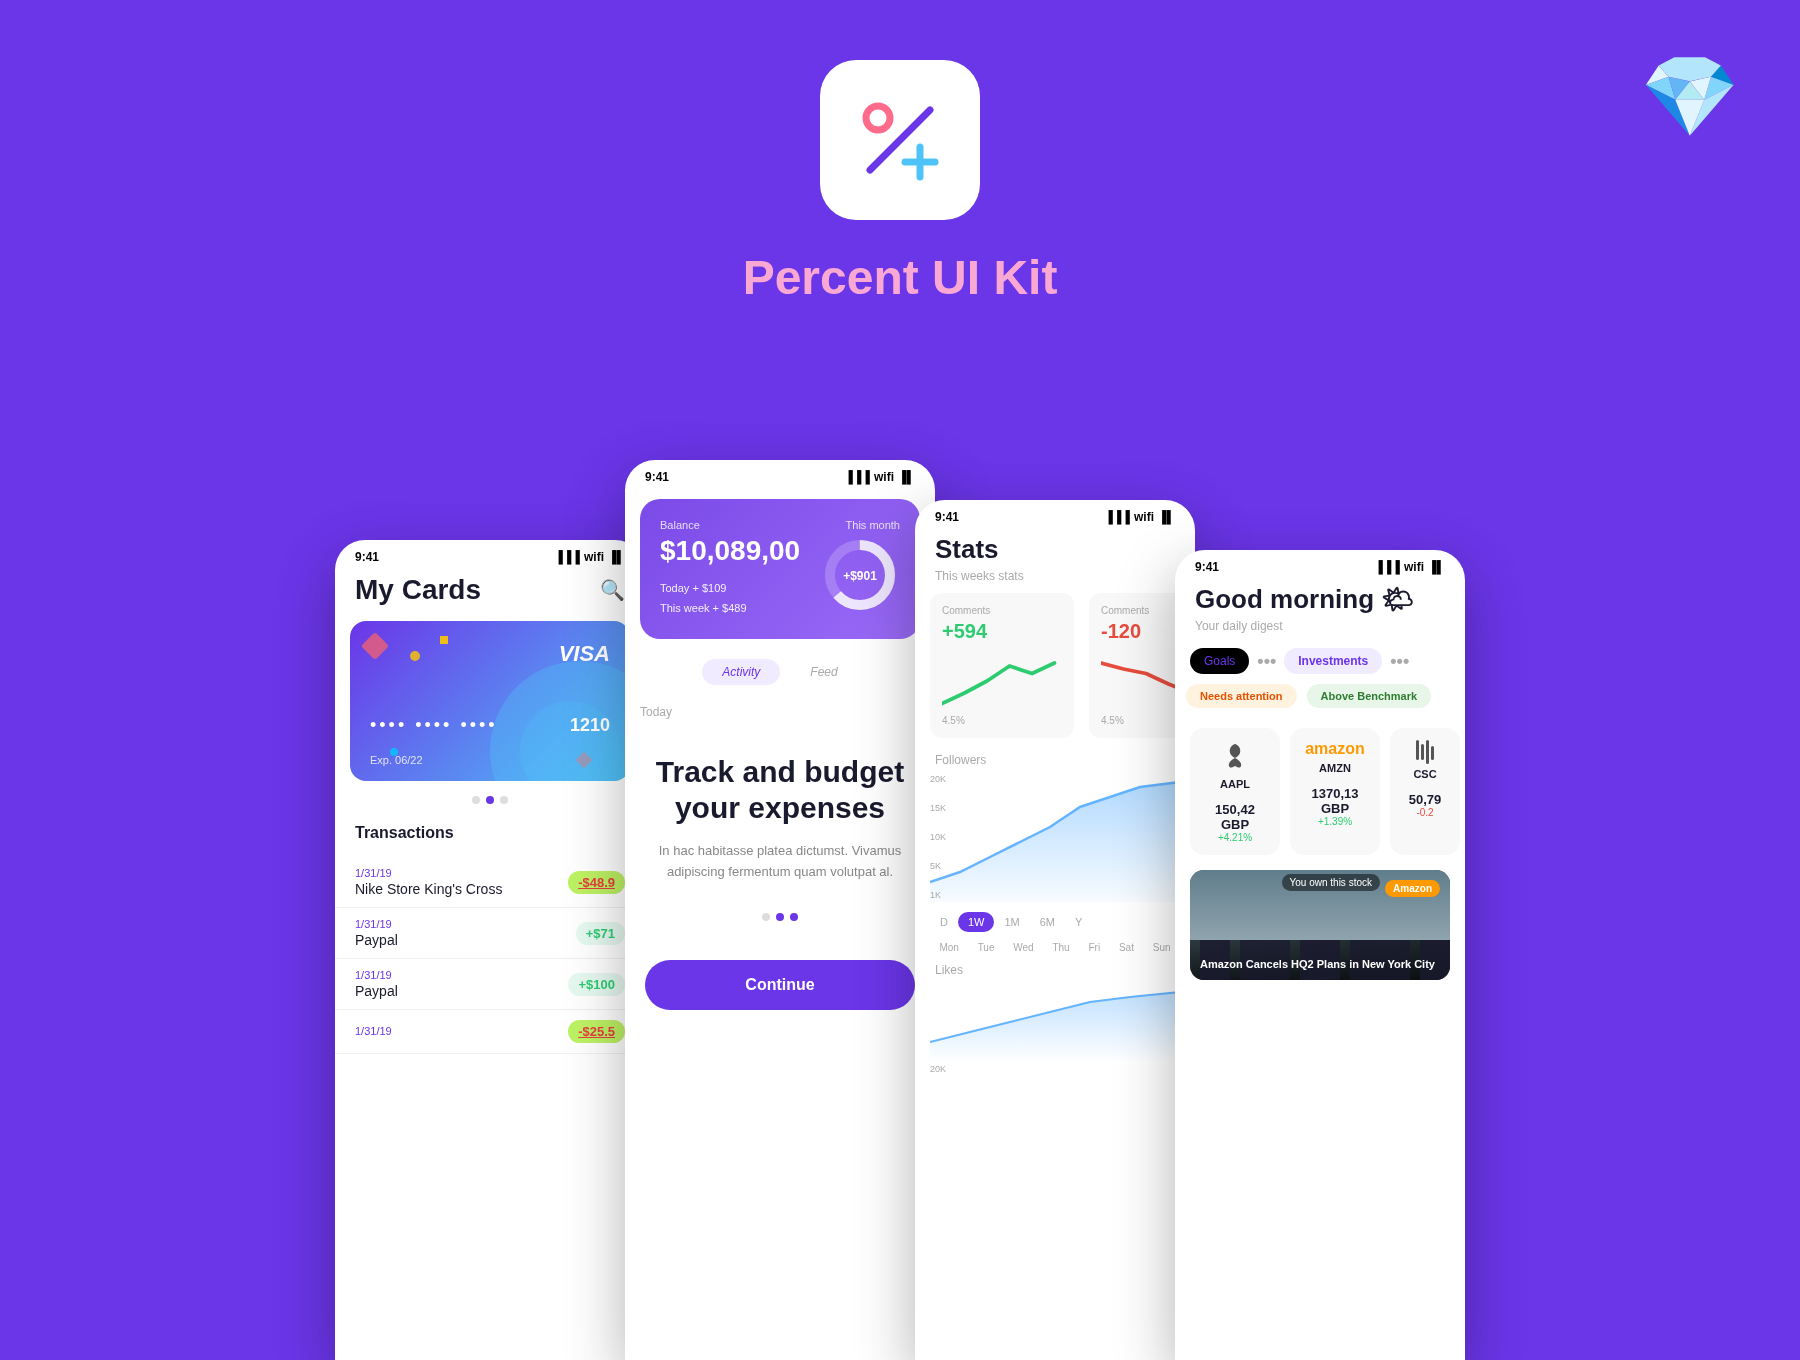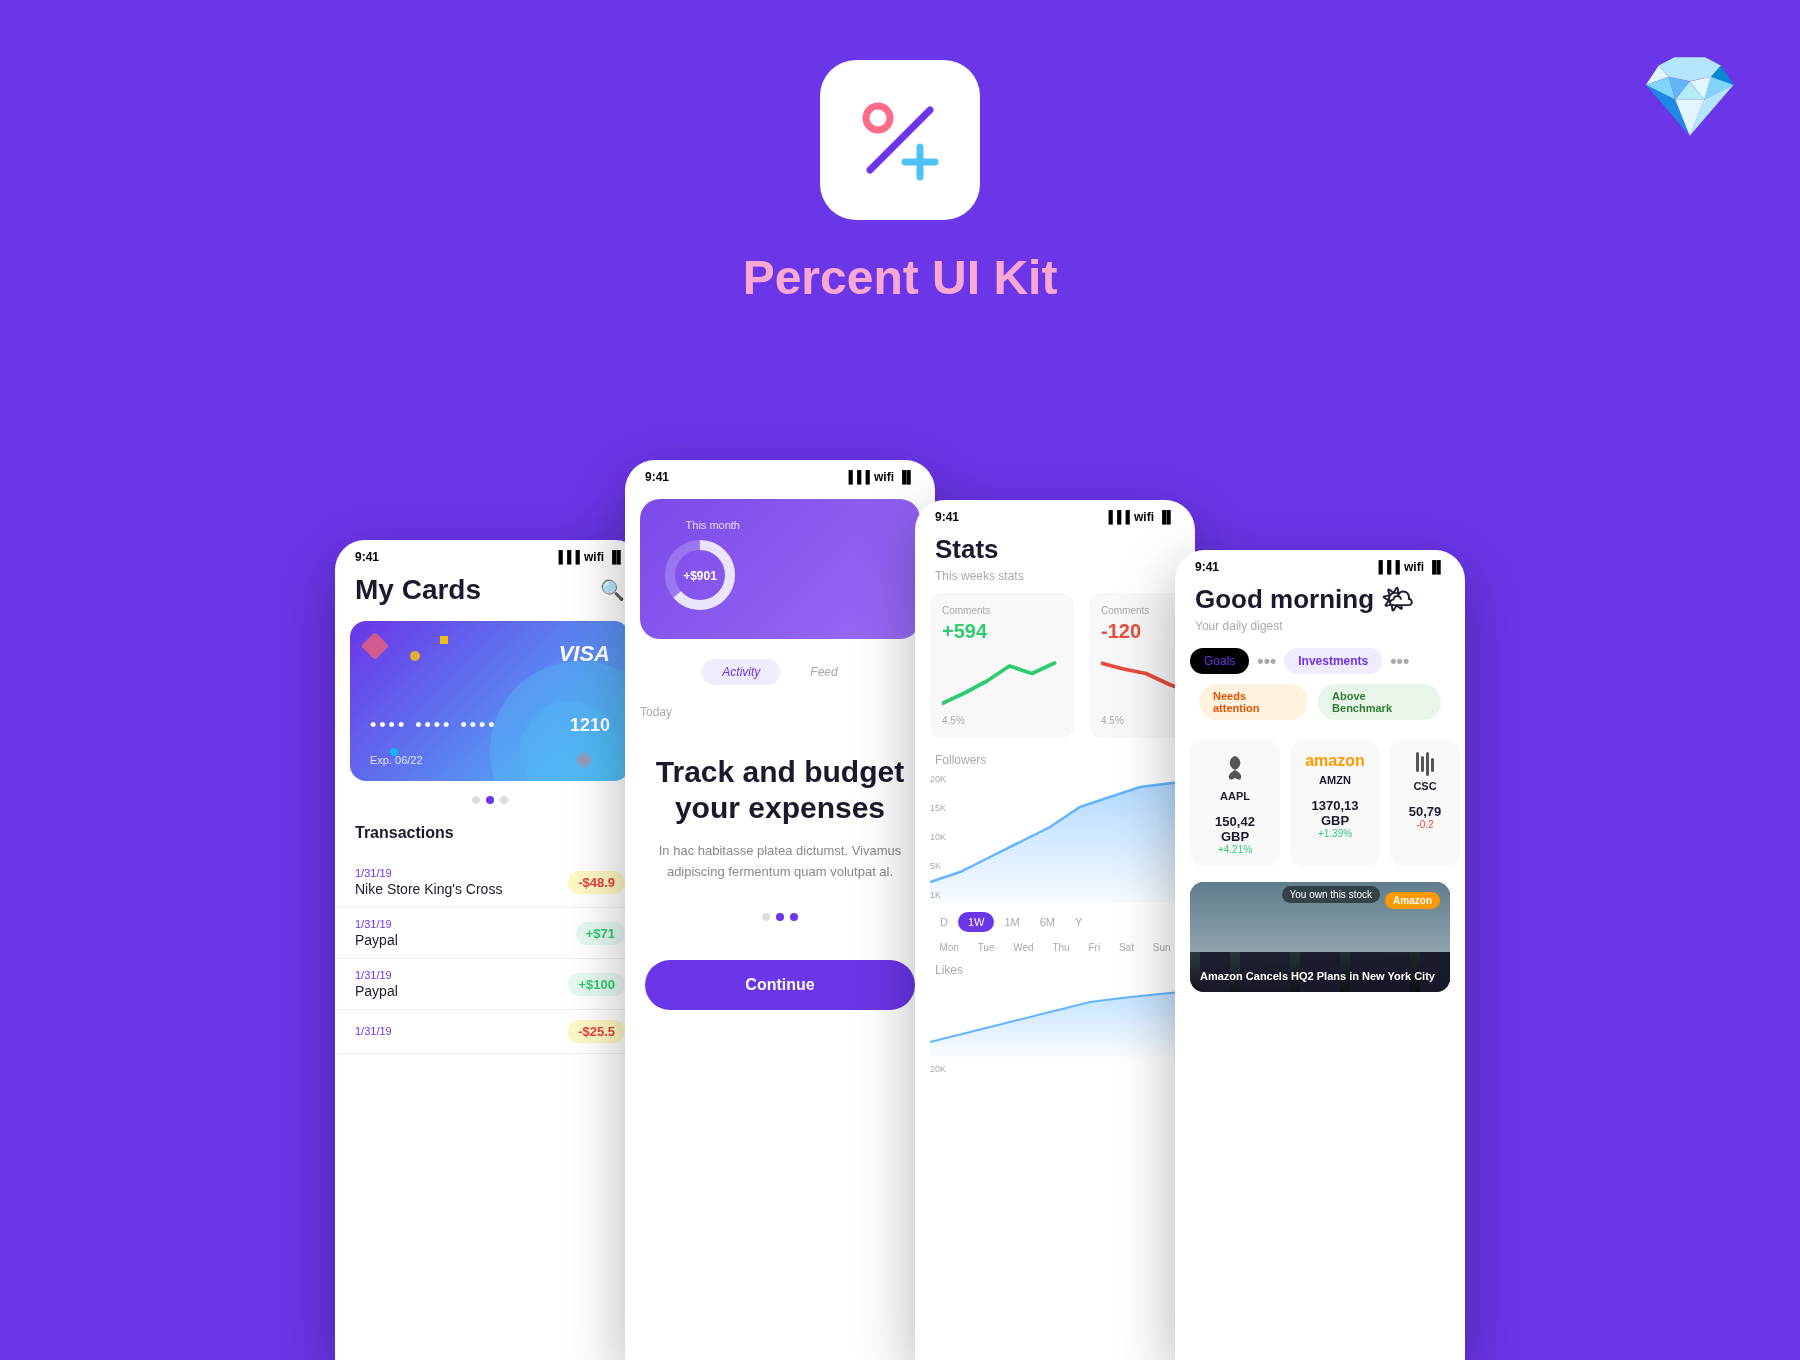--- a/index.html
+++ b/index.html
@@ -235,22 +235,23 @@
     }
 
     .transaction-amount {
       font-size: 13px;
       font-weight: 600;
       padding: 4px 10px;
       border-radius: 12px;
     }
 
     .amount-negative {
-      background: #fef9c3;
+      background: #bef264;
       color: #e53e3e;
+      text-decoration: underline;
     }
 
     .amount-positive {
       background: #e6f9f0;
       color: #2ecc71;
     }
 
     
     .phone2-header-card {
       background: linear-gradient(135deg, #7B4AE8, #9B6BF8);
@@ -643,20 +644,32 @@
       <span>9:41</span>
       <div class="status-icons">
         <span>▐▐▐</span>
         <span>wifi</span>
         <span>▐▌</span>
       </div>
     </div>
 
     <div class="phone2-header-card">
       <div style="display:flex; justify-content:space-between;">
+        <div>
+          <div class="balance-label">Balance</div>
+          <div class="balance-amount">$10,089,00</div>
+          <div class="balance-sub">
+            <div class="balance-sub-item">
+              <span>Today</span> <span>+ $109</span>
+            </div>
+            <div class="balance-sub-item">
+              <span>This week</span> <span>+ $489</span>
+            </div>
+          </div>
+        </div>
         <div style="text-align:right;">
           <div class="month-label">This month</div>
           
           <svg width="80" height="80" viewBox="0 0 80 80">
             <circle cx="40" cy="40" r="30" fill="none" stroke="rgba(255,255,255,0.2)" stroke-width="10"></circle>
             <circle cx="40" cy="40" r="30" fill="none" stroke="rgba(255,255,255,0.8)" stroke-width="10" stroke-dasharray="120 68" stroke-dashoffset="0" transform="rotate(-90 40 40)"></circle>
             <text x="40" y="45" text-anchor="middle" fill="white" font-size="12" font-weight="700">+$901</text>
           </svg>
         </div>
       </div>
@@ -793,21 +806,21 @@
       <div class="goodmorning-subtitle">Your daily digest</div>
     </div>
 
     <div style="display:flex; align-items:center; padding:5px 15px; gap:8px;">
       <div style="background:#000000; color:#6B35E8; padding:6px 14px; border-radius:20px; font-size:12px; font-weight:400; cursor:pointer;">Goals</div>
       <div style="color:#aaa; font-size:18px; font-weight:700; cursor:pointer;">•••</div>
       <div style="background:#f0ebff; color:#6B35E8; padding:6px 14px; border-radius:20px; font-size:12px; font-weight:600; cursor:pointer;">Investments</div>
       <div style="color:#aaa; font-size:18px; font-weight:700; cursor:pointer;">•••</div>
     </div>
 
-    <div style="display:flex; gap:10px; padding:5px 24px 10px;">
+    <div style="display:flex; gap:10px; padding:5px 11px 10px;">
       <div style="background:#fff3e0; color:#e65100; padding:6px 14px; border-radius:20px; font-size:11px; font-weight:600;">Needs attention</div>
       <div style="background:#e8f5e9; color:#2e7d32; padding:6px 14px; border-radius:20px; font-size:11px; font-weight:600;">Above Benchmark</div>
     </div>
 
     <div class="stock-row">
 
       <div class="stock-card">
         <div style="font-size:24px; text-align:center; margin-bottom:4px;">
           
           <svg width="28" height="28" viewBox="0 0 28 28">

